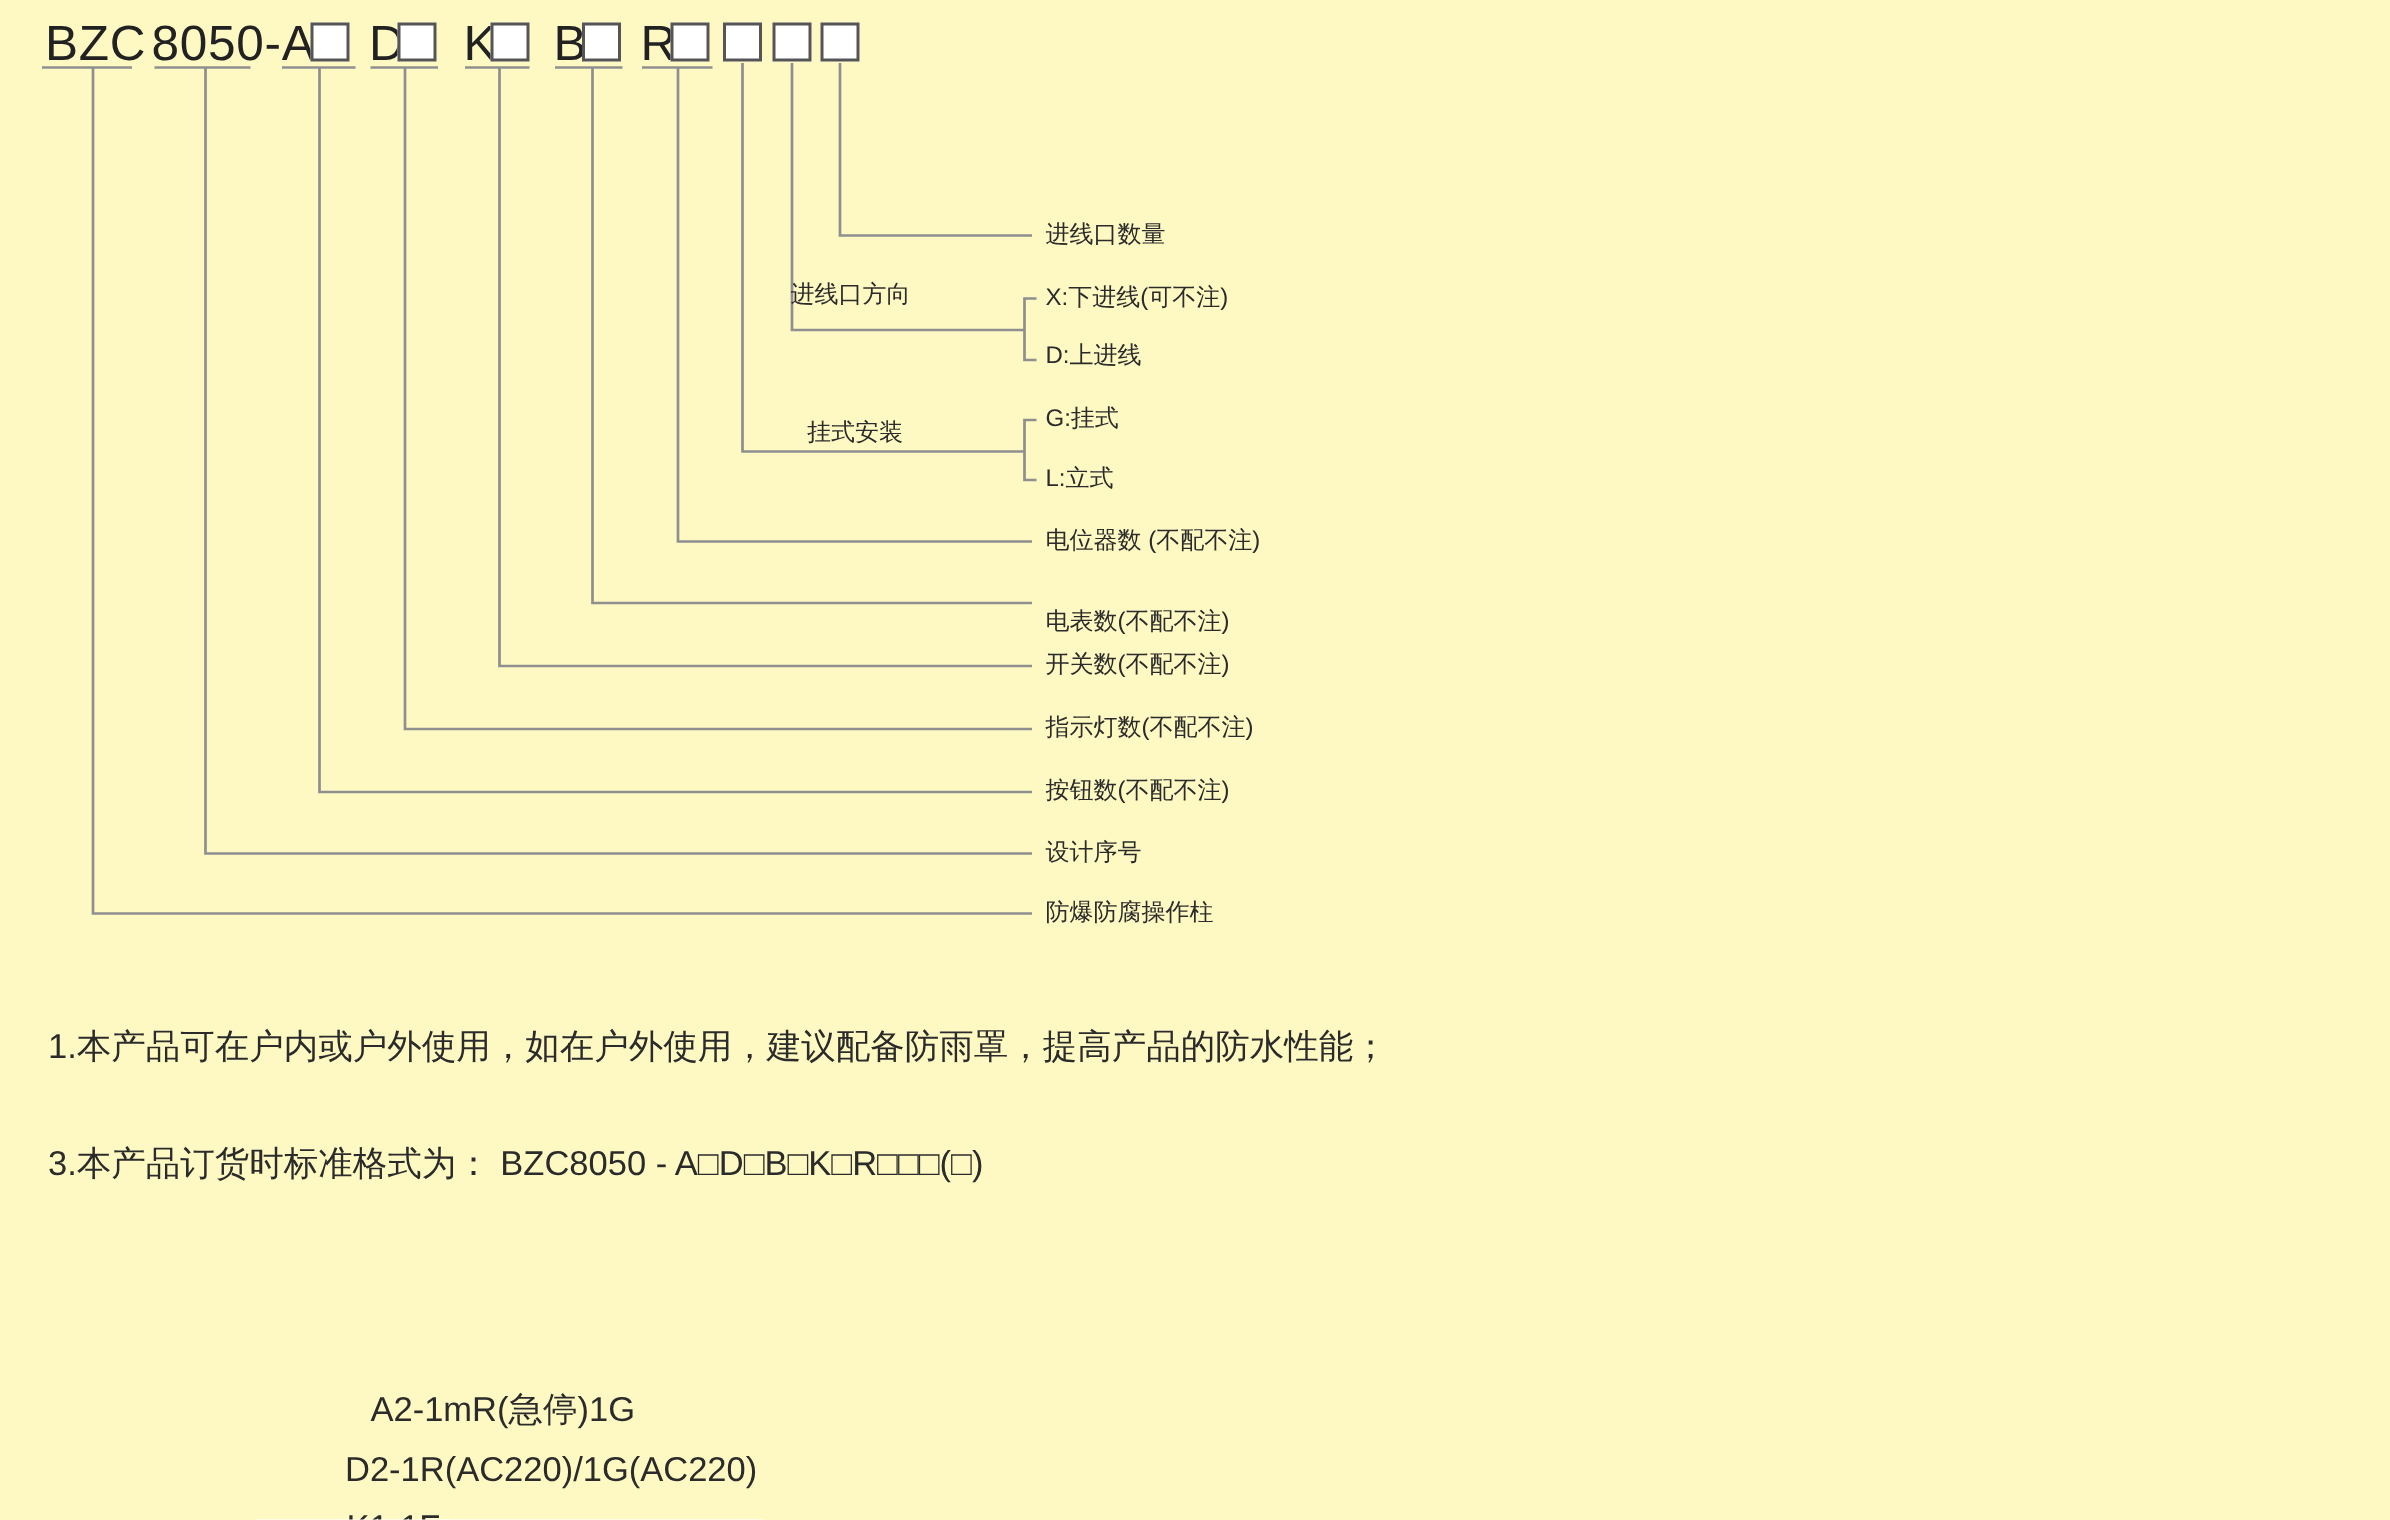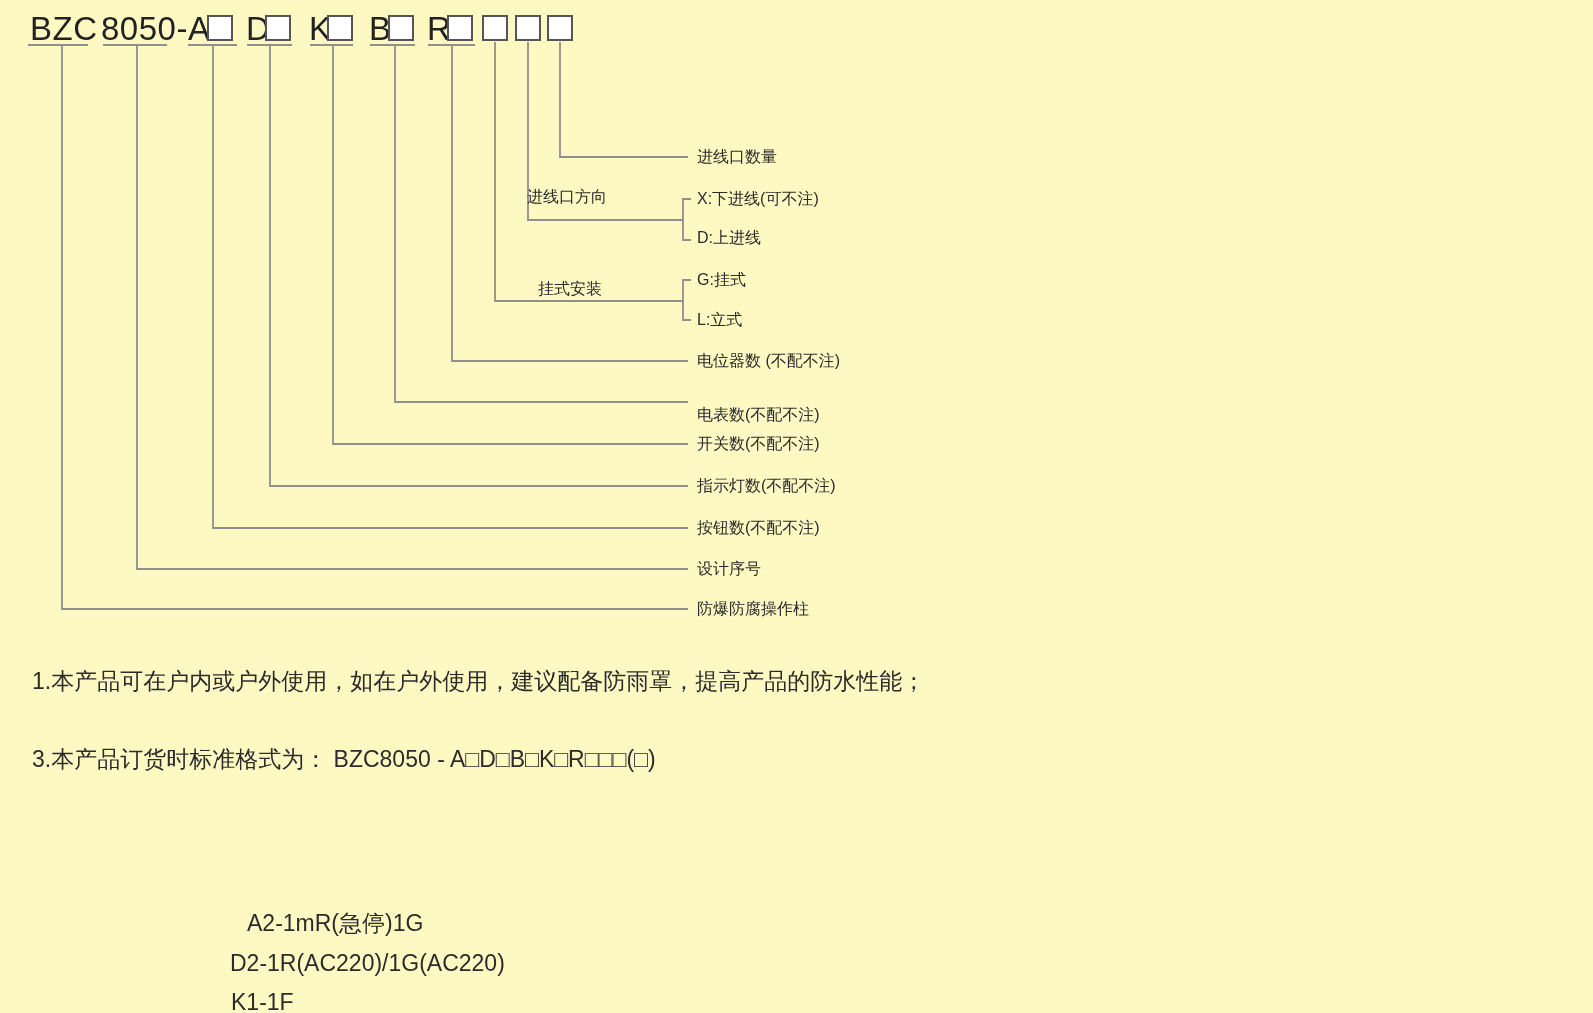--- a/index.html
+++ b/index.html
@@ -49,20 +49,21 @@
     white-space: nowrap;
     color: #2b2b2b;
   }
   
   .note {
     position: absolute;
     font-size: 23px;
     line-height: 26px;
     white-space: nowrap;
     color: #2b2b2b;
+    margin-top: 16px;
   }
 </style>
 </head>
 <body>
 
 <div class="page">
 
   <div class="code-seg" style="left:30px">BZC</div>
   <div class="code-seg" style="left:101px">8050-A</div>
   <div class="code-seg" style="left:246px">D</div>

